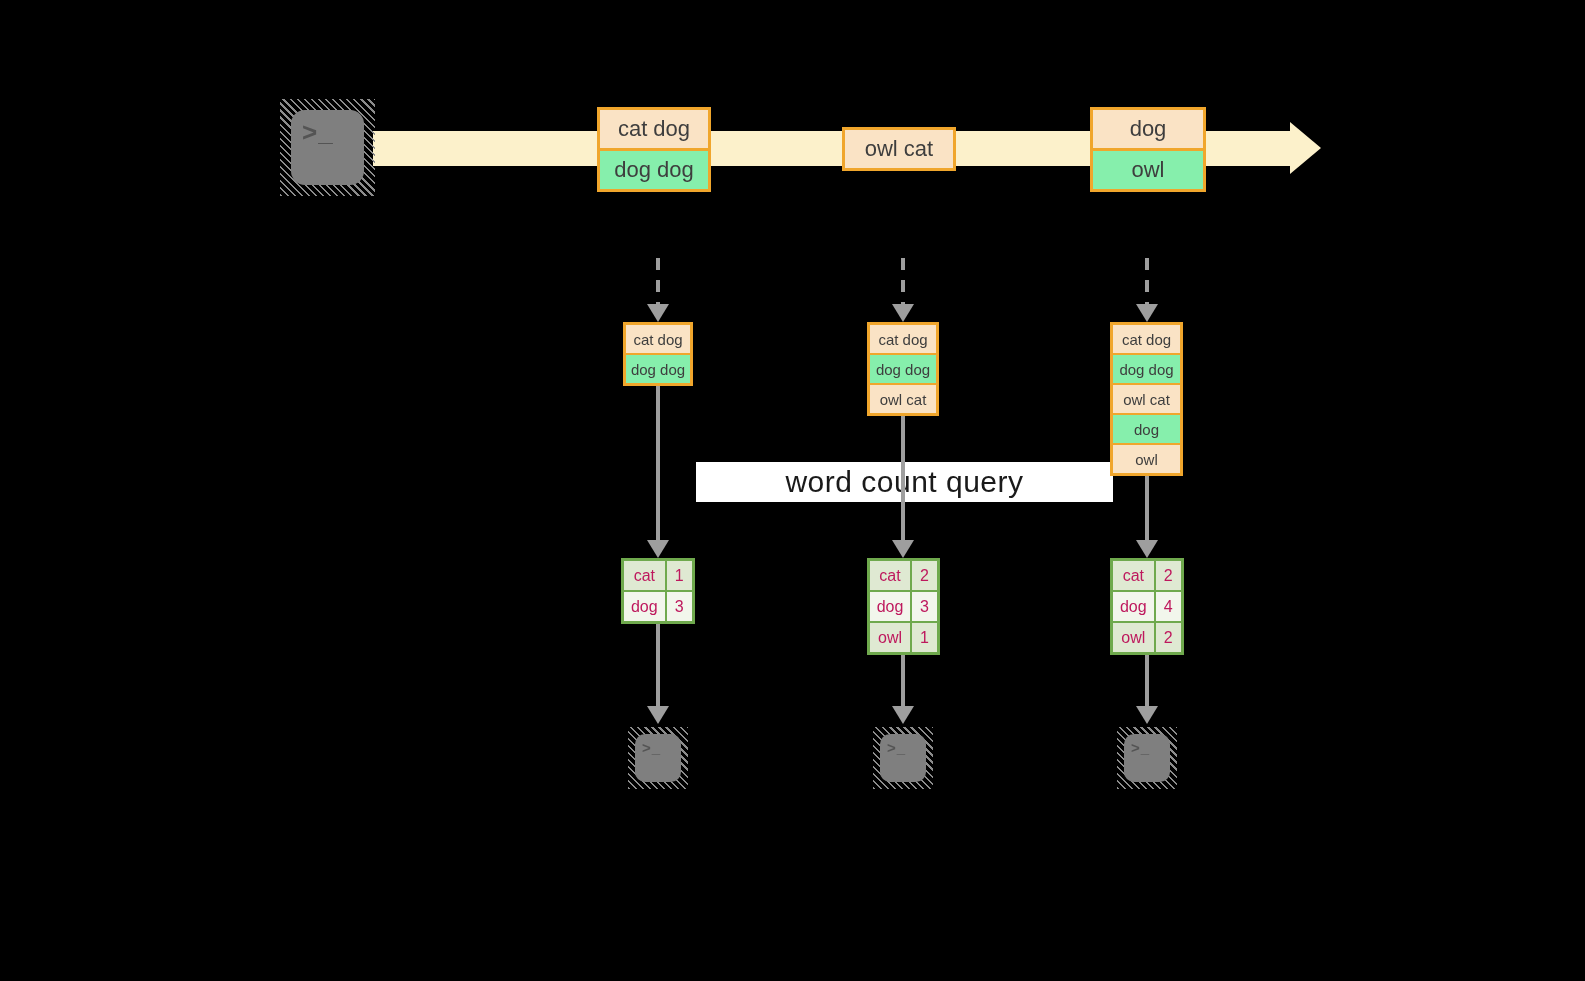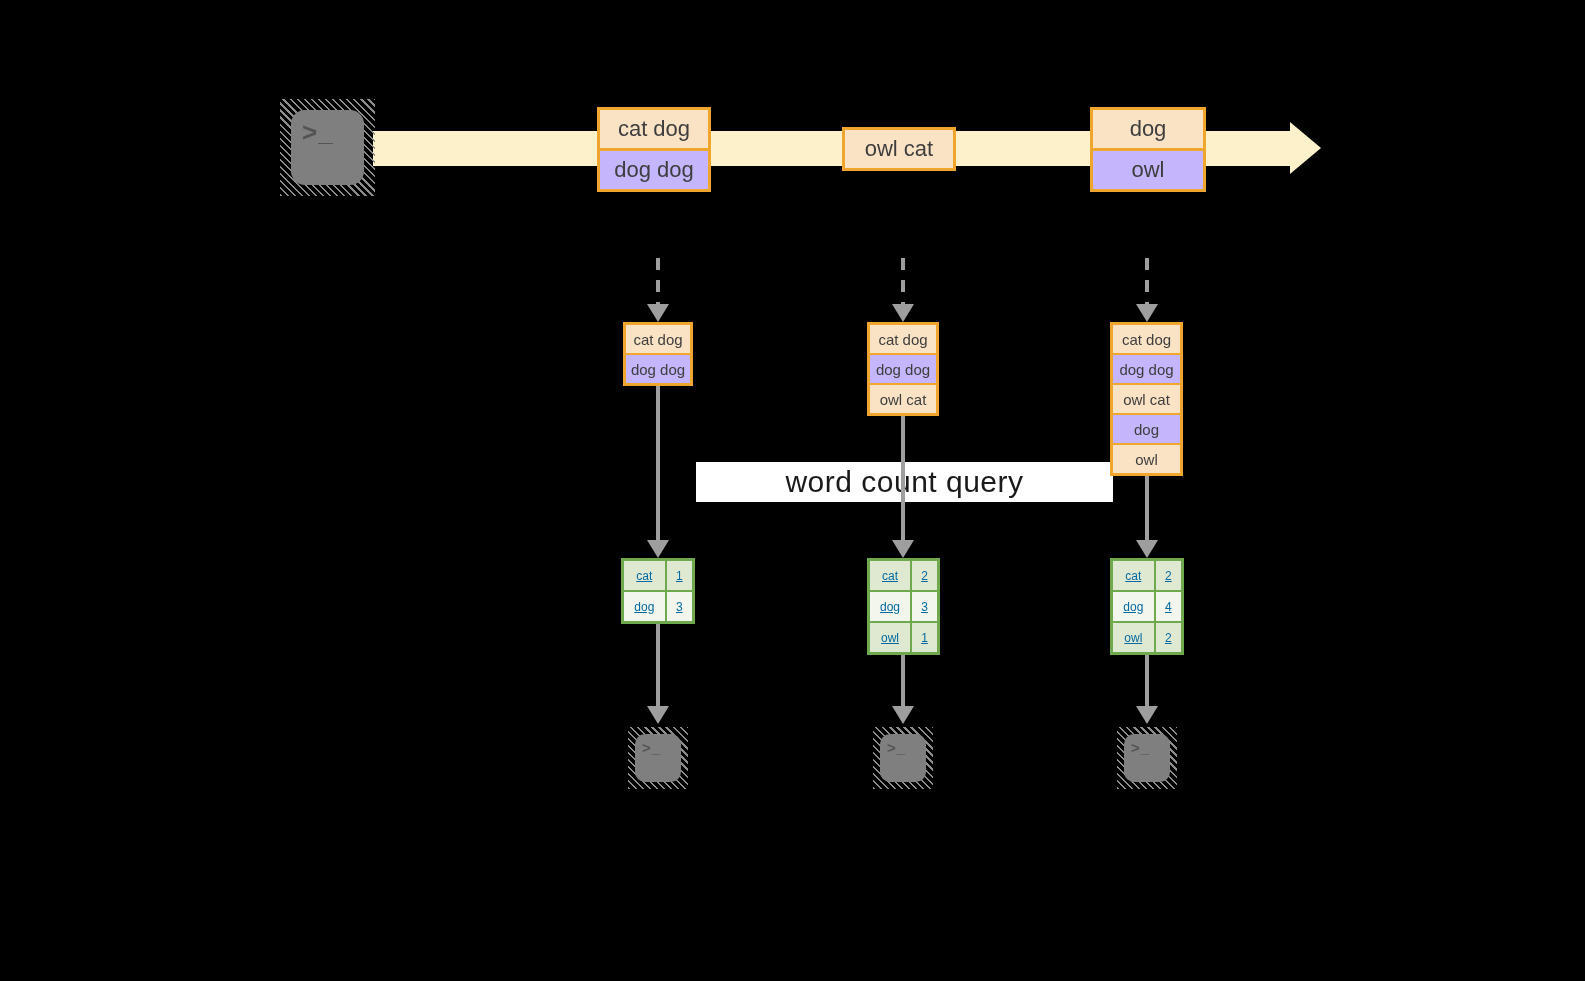--- a/index.html
+++ b/index.html
@@ -32,21 +32,21 @@
   }
 
   
   .obox { border:3px solid #F0A62C; display:flex; flex-direction:column; z-index:3; }
   .orow { display:flex; align-items:center; justify-content:center; color:#3e3e3e; }
   .ebox .orow { height:38px; font-size:22px; }
   .ebox .orow + .orow { border-top:3px solid #F0A62C; }
   .bbox .orow { height:28px; font-size:15px; }
   .bbox .orow + .orow { border-top:2px solid #F0A62C; }
   .peach { background:#FAE3C5; }
-  .cream { background:#c4b5fd; }
+  .cream { background:#86efac; }
 
   
   .vline { width:4px; background:#9E9E9E; z-index:2; }
   .vdash {
     width:4px; z-index:2;
     background:repeating-linear-gradient(to bottom,
       #9E9E9E 0px, #9E9E9E 12px, transparent 12px, transparent 22px);
   }
   .ahead {
     width:0; height:0; z-index:2;
@@ -58,21 +58,21 @@
   .banner {
     background:#FFFFFF; z-index:1; display:flex; align-items:center;
     justify-content:center; font-size:30px; color:#1a1a1a; letter-spacing:0.5px;
   }
 
   
   .gtable { border:3px solid #6FA94D; display:flex; flex-direction:column; z-index:3; }
   .grow { display:flex; height:29px; }
   .grow + .grow { border-top:2px solid #6FA94D; }
   .gcell { display:flex; align-items:center; justify-content:center;
-           font-size:12px; color:#0369a1;text-decoration:underline; }
+           font-size:16px; color:#be185d; }
   .gword { flex:1.6; }
   .gnum  { flex:1; border-left:2px solid #6FA94D; }
   .gra .gcell { background:#DFE9D2; }
   .grb .gcell { background:#F2F6EC; }
 </style>
 </head>
 <body>
 
 <div class="stage">
 

